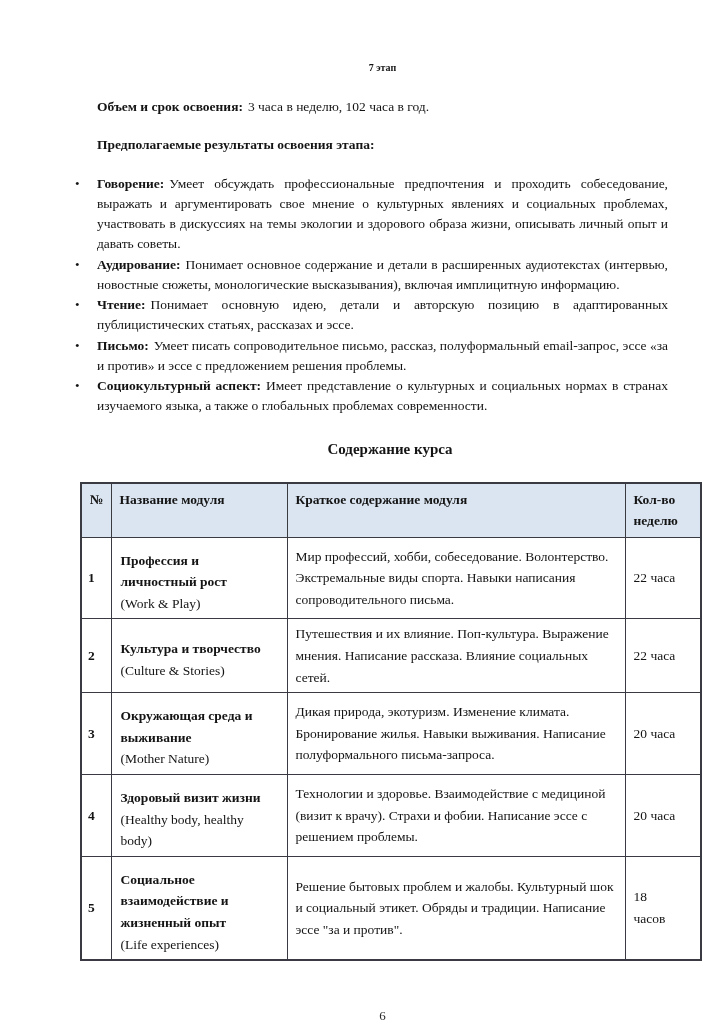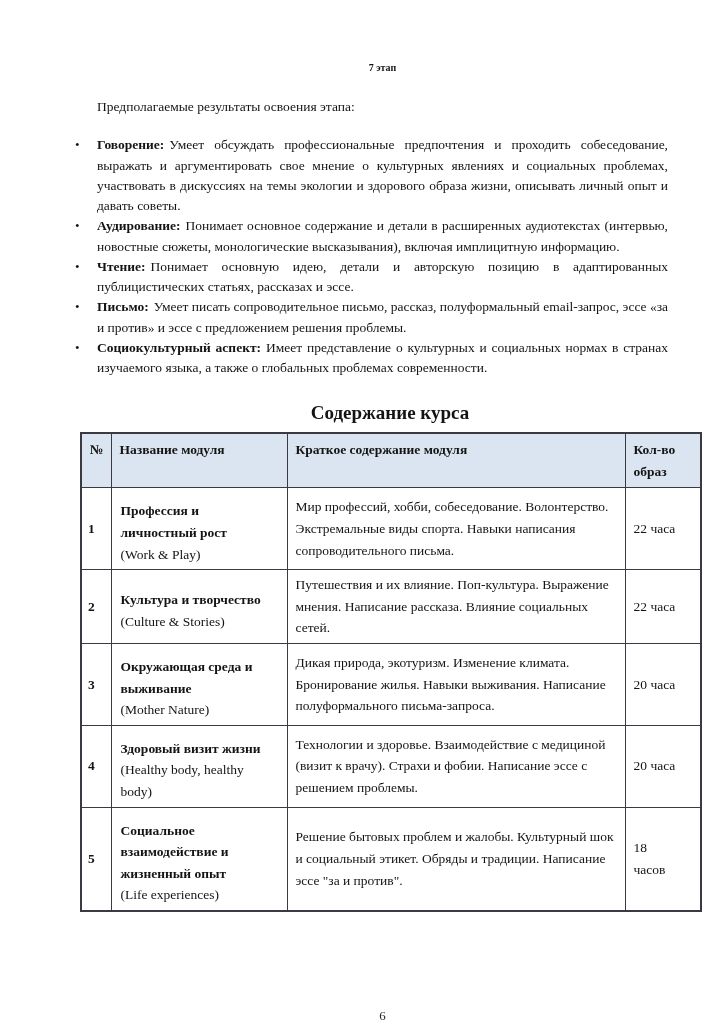--- a/index.html
+++ b/index.html
@@ -16,21 +16,21 @@
   .text-block { margin-left: 97px; width: 571px; }
 
   .stage-title {
     text-align: center;
     font-weight: bold;
     font-size: 10px;
     margin: 0 0 24px 0;
   }
 
   .para { margin: 0 0 18px 0; line-height: 1.5; }
-  .b { font-weight: normal; }
+  .b { font-weight: bold; }
   .label-sp { font-weight: bold; margin-right: 5px; }
 
   ul.results {
     list-style: none;
     margin: 0;
     padding: 0;
   }
   ul.results li {
     position: relative;
     text-align: justify;
@@ -41,22 +41,22 @@
     position: absolute;
     left: -22px;
     top: 0;
     font-size: 13px;
   }
 
   .table-block { margin-left: 80px; width: 620px; margin-top: 24px; }
   .table-title {
     text-align: center;
     font-weight: bold;
-    font-size: 19px;
-    margin: 0 0 8px 0;
+    font-size: 15px;
+    margin: 0 0 24px 0;
   }
 
   table.course {
     border-collapse: collapse;
     width: 620px;
     table-layout: fixed;
     border: 2px solid #3a3a42;
     font-size: 13.5px;
   }
   table.course th, table.course td {
@@ -100,20 +100,21 @@
   }
 </style>
 </head>
 <body>
 
 <div class="doc">
 
   <div class="text-block">
     <h1 class="stage-title">7 этап</h1>
 
+    <p class="para"><span class="label-sp">Объем и срок освоения:</span><span>3 часа в неделю, 102 часа в год.</span></p>
 
     <p class="para b">Предполагаемые результаты освоения этапа:</p>
 
     <ul class="results">
       <li><span class="bullet">•</span><span class="label-sp">Говорение:</span><span>Умеет обсуждать профессиональные предпочтения и проходить собеседование, выражать и аргументировать свое мнение о культурных явлениях и социальных проблемах, участвовать в дискуссиях на темы экологии и здорового образа жизни, описывать личный опыт и давать советы.</span></li>
       <li><span class="bullet">•</span><span class="label-sp">Аудирование:</span><span>Понимает основное содержание и детали в расширенных аудиотекстах (интервью, новостные сюжеты, монологические высказывания), включая имплицитную информацию.</span></li>
       <li><span class="bullet">•</span><span class="label-sp">Чтение:</span><span>Понимает основную идею, детали и авторскую позицию в адаптированных публицистических статьях, рассказах и эссе.</span></li>
       <li><span class="bullet">•</span><span class="label-sp">Письмо:</span><span>Умеет писать сопроводительное письмо, рассказ, полуформальный email-запрос, эссе «за и против» и эссе с предложением решения проблемы.</span></li>
       <li><span class="bullet">•</span><span class="label-sp">Социокультурный аспект:</span><span>Имеет представление о культурных и социальных нормах в странах изучаемого языка, а также о глобальных проблемах современности.</span></li>
     </ul>
@@ -127,21 +128,21 @@
         <col class="c-num">
           <col class="c-name">
           <col class="c-desc">
           <col class="c-hours">
       </colgroup>
       <thead>
         <tr>
           <th class="th-num">№</th>
           <th>Название модуля</th>
           <th>Краткое содержание модуля</th>
-          <th>Кол-во образ</th>
+          <th>Кол-во неделю</th>
         </tr>
       </thead>
       <tbody>
         <tr>
           <td class="cell-num">1</td>
           <td class="cell-name">
             <div class="module-name">Профессия и личностный рост</div>
             <div class="module-en">(Work &amp; Play)</div>
           </td>
           <td class="cell-desc">Мир профессий, хобби, собеседование. Волонтерство. Экстремальные виды спорта. Навыки написания сопроводительного письма.</td>

